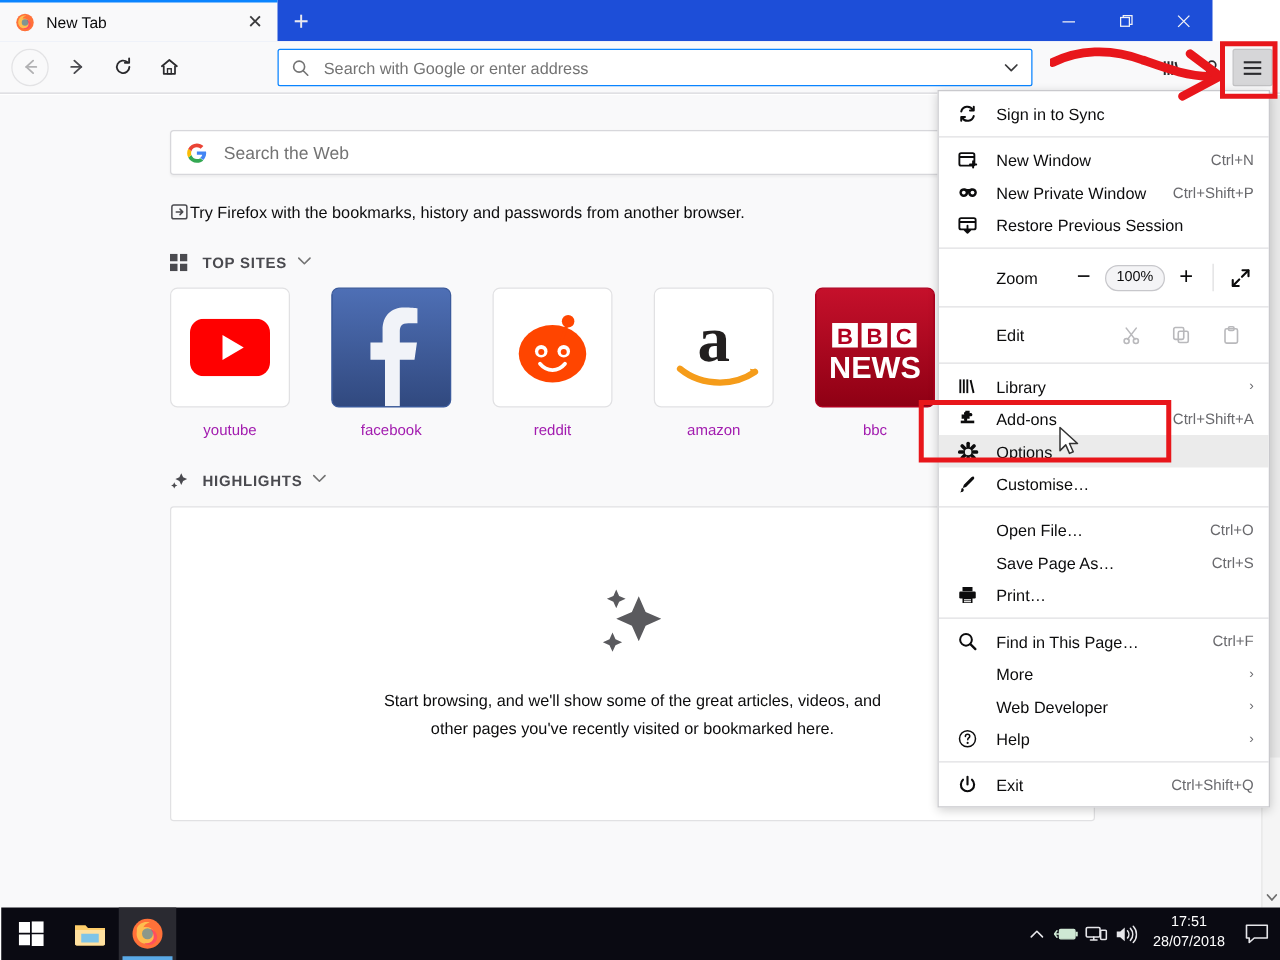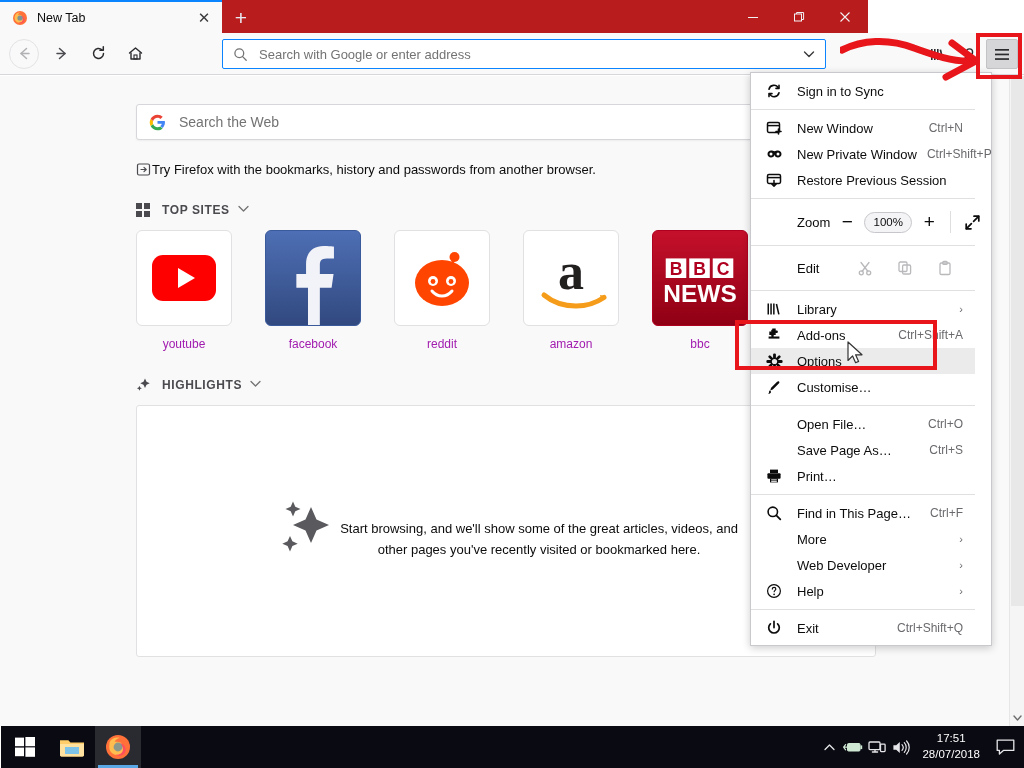--- a/index.html
+++ b/index.html
@@ -6,22 +6,22 @@
   html, body {
     width: 1024px; height: 768px;
     font-family: "Liberation Sans", sans-serif;
     overflow: hidden;
     background: #fff;
   }
   #root { position: relative; width: 1024px; height: 768px; }
 
   
   .tabstrip {
-    position: absolute; left: 0; top: 0; width: 868px; height: 33px;
-    background: #b91c1c;
+    position: absolute; left: 0; top: 0; width: 970px; height: 33px;
+    background: #1d4ed8;
   }
   .active-tab {
     position: absolute; left: 0; top: 0; width: 222px; height: 33px;
     background: #f9f9fa;
     border-top: 2px solid #0a84ff;
     display: flex; align-items: center; padding: 0 8px 0 12px;
   }
   .tab-favicon { width: 16px; height: 16px; flex: 0 0 16px; }
   .tab-title {
     flex: 1; font-size: 12.5px; color: #0c0c0d; margin-left: 9px;
@@ -132,21 +132,21 @@
     display: flex; align-items: center; justify-content: center;
     overflow: hidden;
   }
   .tile-label {
     margin-top: 11px; text-align: center; font-size: 12px; color: #a21caf;
   }
 
   .hl-panel {
     margin-top: 13px; width: 740px; height: 252px;
     background: #fff; border: 1px solid #e1e1e3; border-radius: 3px;
-    display: flex; 
+    display: flex; flex-direction: column;
     align-items: center; justify-content: center;
   }
   .hl-empty-text {
     margin-top: 16px; text-align: center; font-size: 13px;
     color: #0c0c0d; line-height: 1.65; max-width: 400px;
   }
 
   
   .pagescroll {
     position: absolute; right: 0; top: 76px; width: 15px; height: 650px;
@@ -157,24 +157,24 @@
     background: #e8e8e8;
   }
   .pagescroll .arr {
     position: absolute; left: 0; bottom: 0; width: 15px; height: 16px;
     display: flex; align-items: center; justify-content: center;
     color: #6e6e6e; font-size: 9px;
   }
 
   
   .appmenu {
-    position: absolute; left: 750px; top: 72px; width: 242px;
+    position: absolute; left: 750px; top: 72px; width: 266px;
     background: #fff; border: 1px solid #c9c9cd;
     box-shadow: 0 2px 8px rgba(0,0,0,.2);
-    padding: 5px 16px 4px 0;
+    padding: 5px 0 4px 0;
     z-index: 30;
   }
   .mi {
     position: relative; height: 25px; display: flex; align-items: center;
     padding: 0 12px 0 14px; font-size: 13px; color: #0c0c0d;
   }
   .mi.tall { height: 26px; }
   .mi.hovered { background: #ebebeb; }
   .mi .mi-ic {
     flex: 0 0 18px; display: flex; align-items: center;

